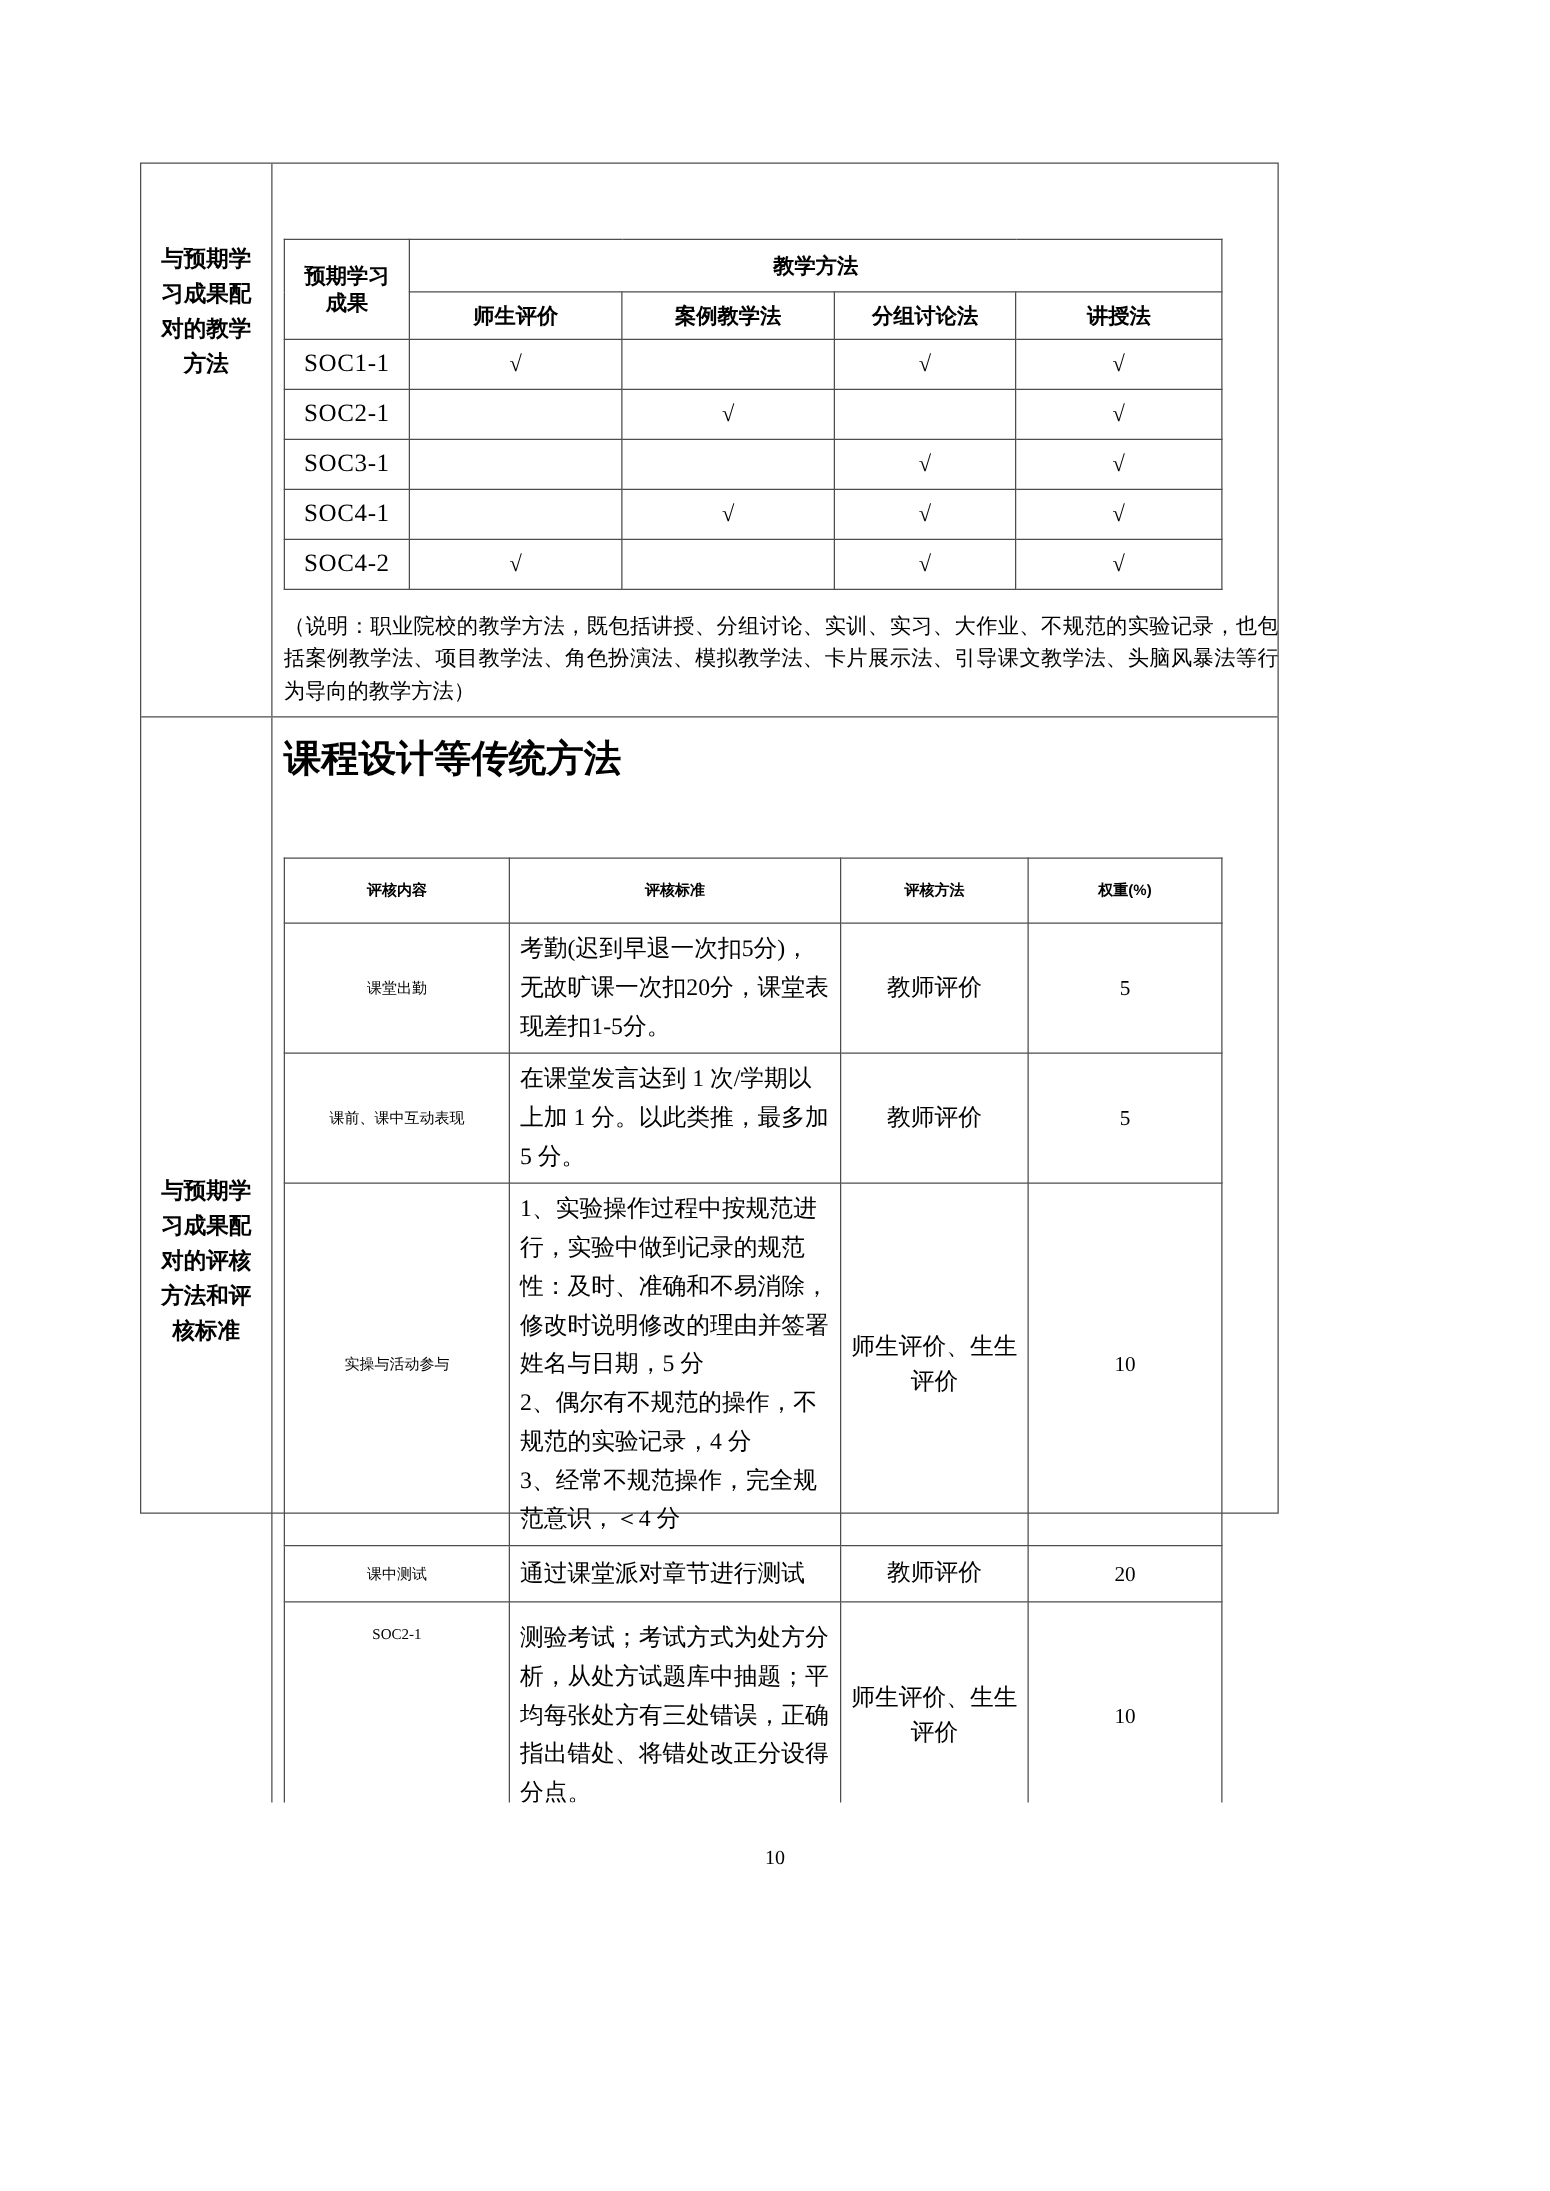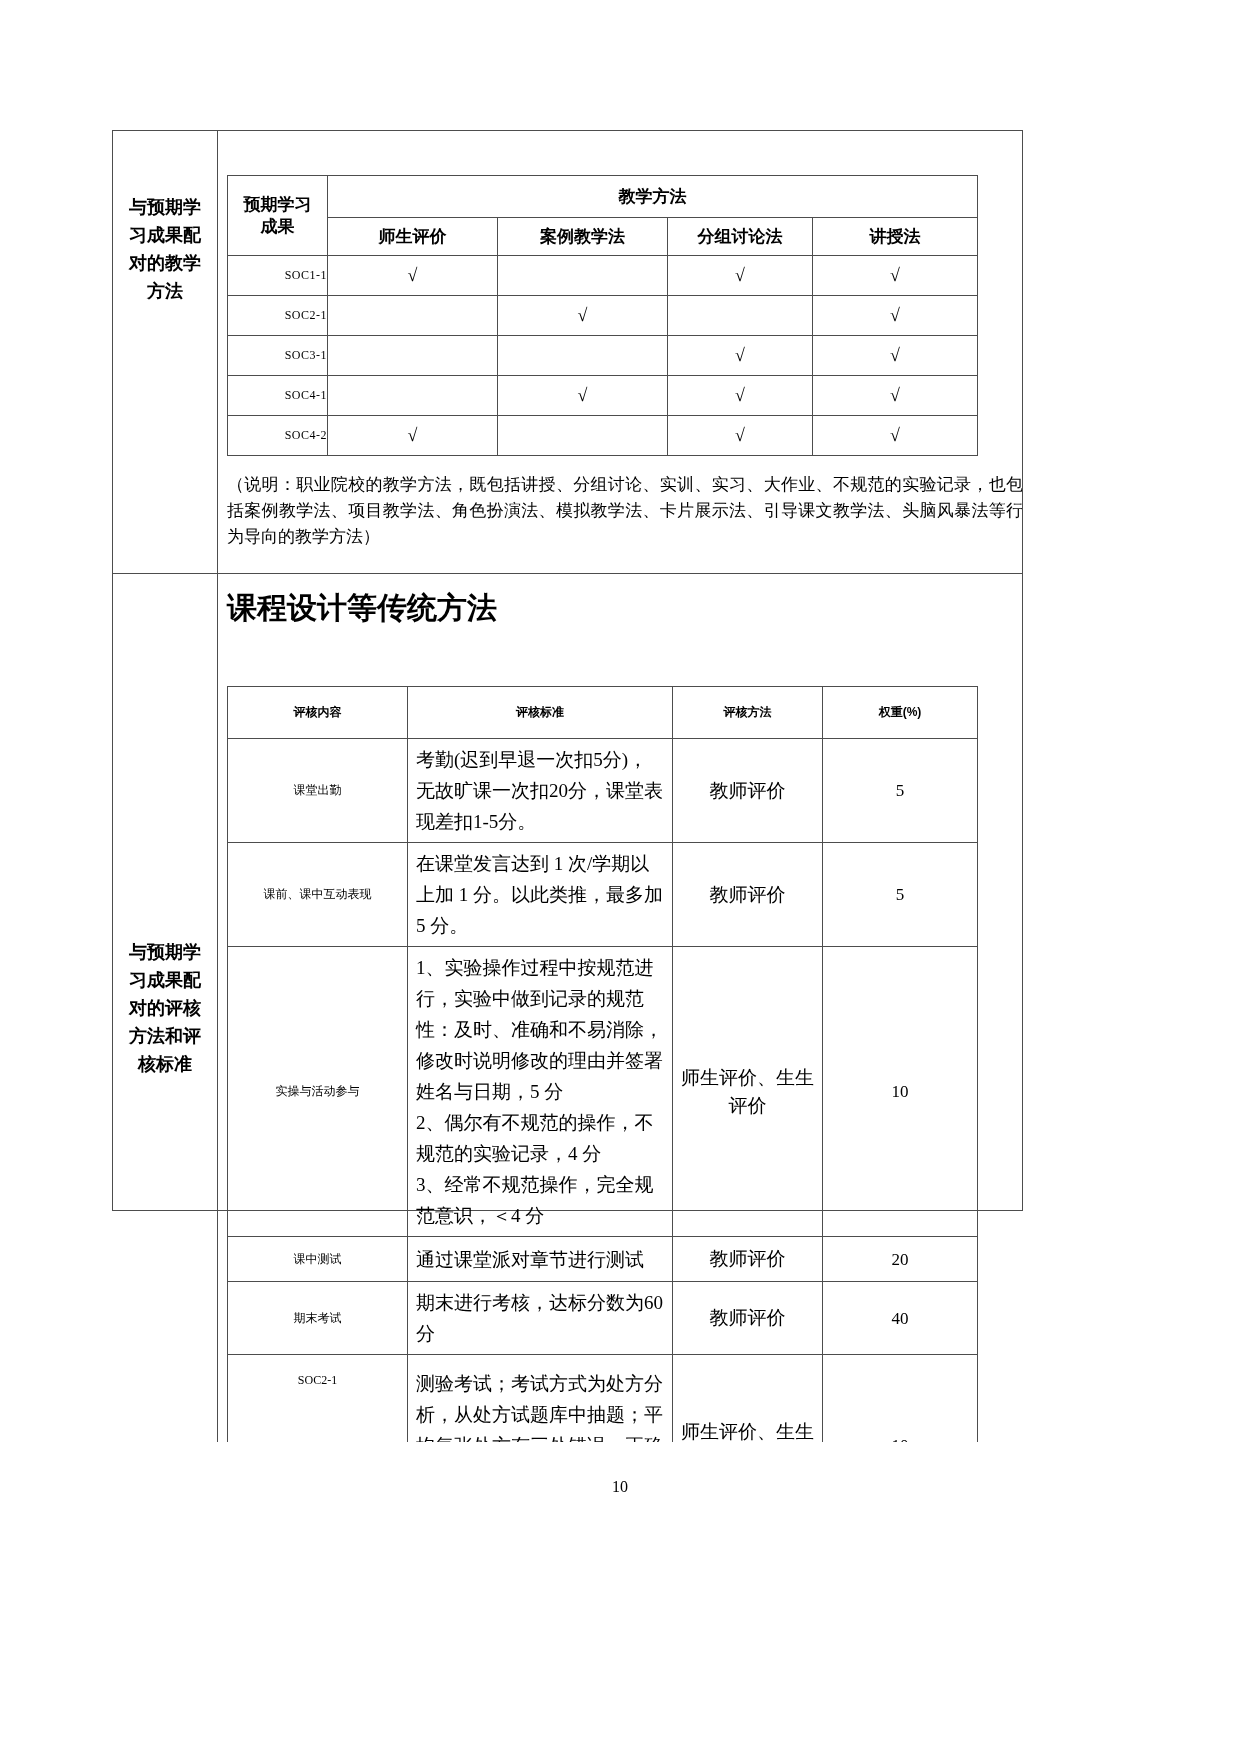--- a/index.html
+++ b/index.html
@@ -26,30 +26,30 @@
   }
   .side span { white-space: pre-line; }
   .sec1 .side { align-items: flex-start; padding-top: 62px; }
   .sec2 .side { align-items: center; }
   .content { flex: 1 1 auto; padding-left: 9px; overflow: hidden; }
 
   table { border-collapse: collapse; table-layout: fixed; }
   td { border: 1px solid #4d4d4d; vertical-align: middle; }
 
   
-  .t1 { margin-top: 44px; width: 750px; padding-left: 36px; }
+  .t1 { margin-top: 60px; width: 750px; padding-left: 36px; }
   .t1 td { text-align: center; font-size: 17px; }
   .t1 .hdr {
     font-family: "Liberation Sans", sans-serif;
     font-weight: bold; white-space: pre-line; line-height: 22px;
   }
   .t1 tr.h1 { height: 42px; }
   .t1 tr.h2 { height: 38px; }
   .t1 tr.dr { height: 40px; }
-  .t1 .code { font-size: 12px; letter-spacing: 0.5px; text-align: right; }
+  .t1 .code { font-size: 20px; letter-spacing: 0.5px; }
   .t1 .mark { font-size: 18px; }
 
   .note {
     margin-top: 16px; width: 796px;
     font-size: 17px; line-height: 26px; text-align: justify;
   }
 
   
   .heading {
     margin-top: 14px;
@@ -200,26 +200,20 @@
 3、经常不规范操作，完全规范意识，＜4 分</td>
           <td class="method">师生评价、生生评价</td>
           <td class="weight">10</td>
         </tr>
         <tr class="r4">
           <td class="label">课中测试</td>
           <td class="std">通过课堂派对章节进行测试</td>
           <td class="method">教师评价</td>
           <td class="weight">20</td>
         </tr>
-        <tr class="r5">
-          <td class="label">期末考试</td>
-          <td class="std">期末进行考核，达标分数为60分</td>
-          <td class="method">教师评价</td>
-          <td class="weight">40</td>
-        </tr>
         <tr class="r6">
           <td class="label vtop">SOC2-1</td>
           <td class="std">测验考试；考试方式为处方分析，从处方试题库中抽题；平均每张处方有三处错误，正确指出错处、将错处改正分设得分点。</td>
           <td class="method">师生评价、生生评价</td>
           <td class="weight">10</td>
         </tr>
       </tbody>
         </table>
     </div>
   </div>

